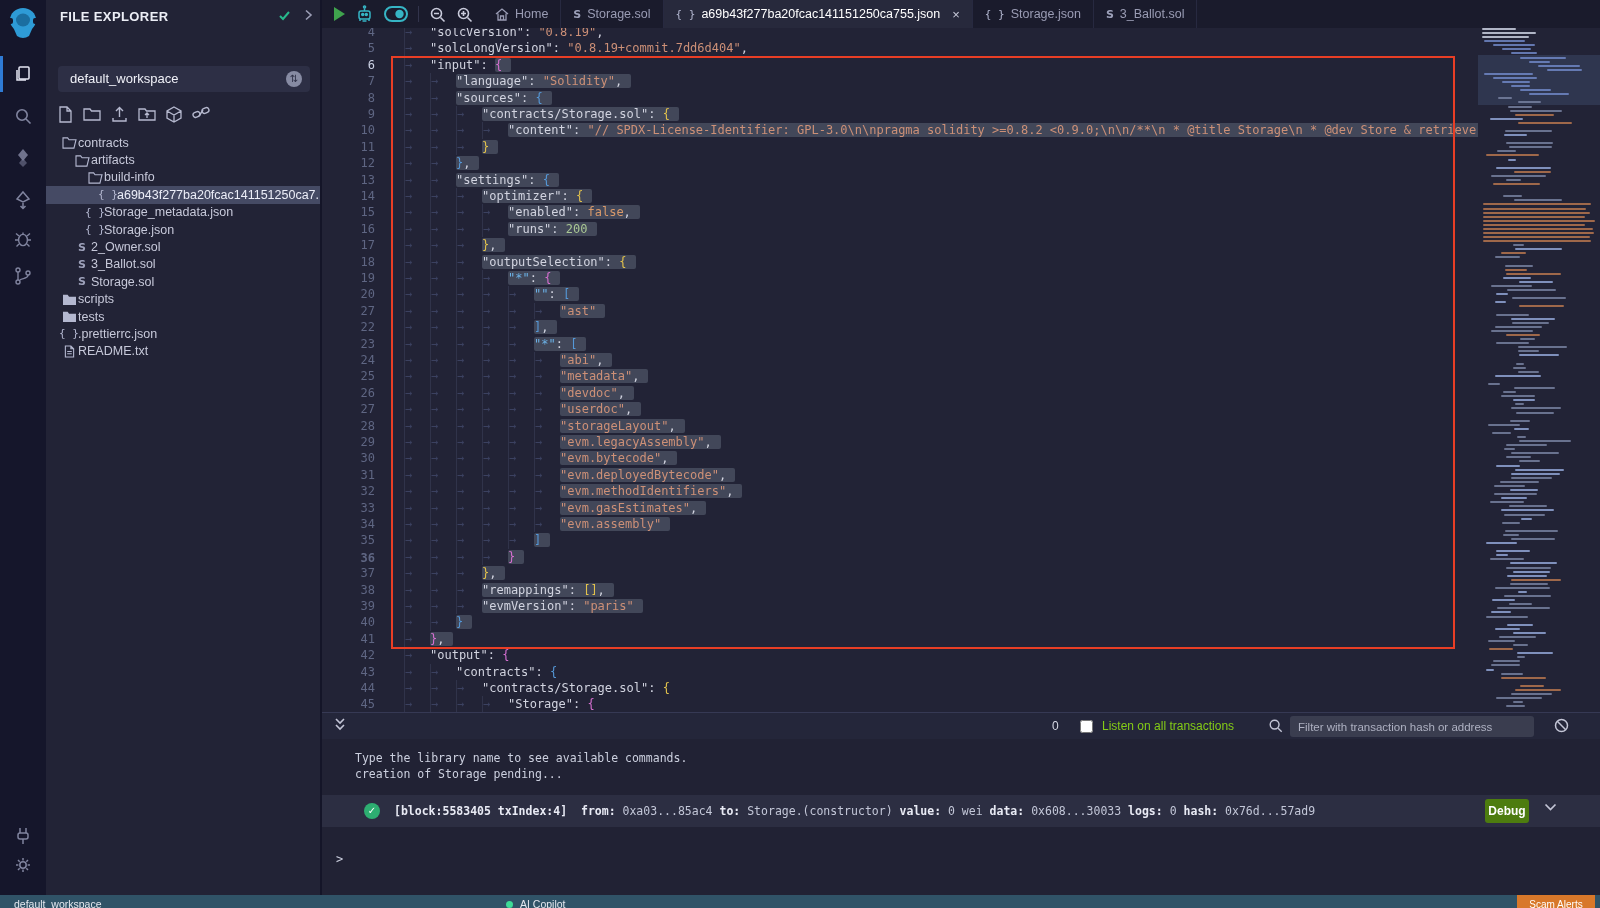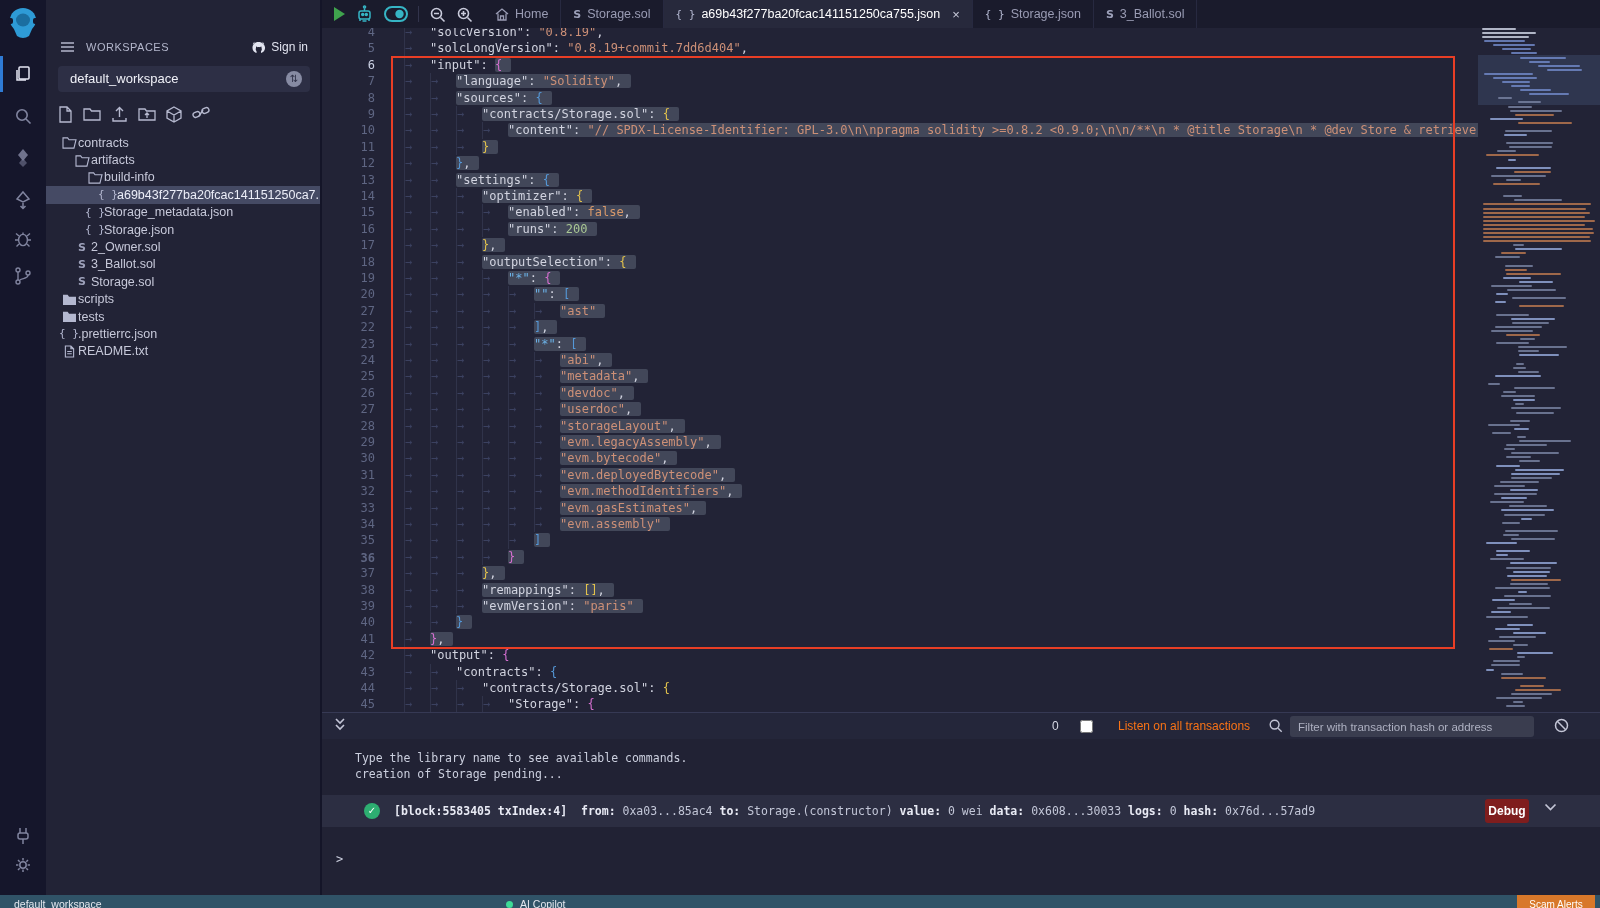--- a/index.html
+++ b/index.html
@@ -59,31 +59,31 @@
   .minimap { position:absolute; right:0; top:0; width:122px; height:684px; background:#222336; }
   .mm-viewport { position:absolute; left:0; top:27px; width:100%; height:50px; background:rgba(125,170,235,.14); }
   .mmline { position:absolute; height:2px; border-radius:1px; opacity:.85;}
 
   
   .terminal { position:absolute; left:0; top:712px; width:100%; height:183px; background:#212234; }
   .term-bar { position:absolute; left:0; top:0; width:100%; height:27px; background:#24263a; border-top:1px solid #363954; }
   .t-dblchev { position:absolute; left:12px; top:4px; color:#c3c5d6; }
   .t-count { position:absolute; left:730px; top:6px; font-size:12px; color:#d6d8e4; }
   .t-cb { position:absolute; left:758px; top:7px; width:13px; height:13px; accent-color:#3a3d4f;}
-  .t-listen { position:absolute; left:796px; top:6px; font-size:12px; color:#f97316; }
+  .t-listen { position:absolute; left:780px; top:6px; font-size:12px; color:#84cc16; }
   .t-search { position:absolute; left:946px; top:5px; color:#c3c5d6;}
   .t-filter { position:absolute; left:968px; top:3px; width:244px; height:21px; background:#3a3d4f; border:none; border-radius:3px; color:#dddfe9; font-size:11.5px; padding:0 8px; outline:none; font-family:"Liberation Sans", sans-serif;}
   .t-filter::placeholder { color:#aeb1c2; }
   .t-block { position:absolute; left:1232px; top:5px; color:#c3c5d6; }
   .term-line { position:absolute; left:33px; font:11.5px/15px "DejaVu Sans Mono", monospace; color:#ccd0df; white-space:pre;text-align:center;}
   .txrow { position:absolute; left:0; top:83px; width:100%; height:32px; background:#2c2e42; }
   .tx-check { position:absolute; left:42px; top:8px; width:16px; height:16px; border-radius:50%; background:#2dae71; color:#fff; font-size:10px; line-height:16px; text-align:center;}
   .tx-text { position:absolute; left:72px; top:9px; font:11.5px "DejaVu Sans Mono", monospace; color:#c3c7d8; white-space:pre;}
   .tx-text b { color:#e8eaf4; }
-  .debug-btn { position:absolute; left:1163px; top:4px; width:44px; height:24px; background:#7f1d1d; color:#fff; font-size:12px; font-weight:bold; border:none; border-radius:3px; font-family:"Liberation Sans", sans-serif;}
+  .debug-btn { position:absolute; left:1163px; top:4px; width:44px; height:24px; background:#4d7c0f; color:#fff; font-size:12px; font-weight:bold; border:none; border-radius:3px; font-family:"Liberation Sans", sans-serif;}
   .tx-chev { position:absolute; left:1222px; top:8px; color:#c3c5d6; }
   .t-prompt { position:absolute; left:14px; top:140px; font:12px "DejaVu Sans Mono", monospace; color:#ccd0df; }
 
   
   .statusbar { position:absolute; left:0; top:895px; width:1600px; height:20px; background:#305367; color:#e3e7ee; font-size:10.5px; z-index:6;}
   .sb-left { position:absolute; left:14px; top:3px; }
   .sb-dot { position:absolute; left:506px; top:6px; width:7px; height:7px; border-radius:50%; background:#3ddc97;}
   .sb-center { position:absolute; left:520px; top:3px; }
   .sb-scam { position:absolute; left:1517px; top:0; width:78px; height:20px; background:#d8782a; color:#fff; font-size:10px; text-align:center; line-height:20px; }
   svg { display:block; }
@@ -151,34 +151,32 @@
     </div>
     <div class="ab-icon" style="top:850px;">
       <svg width="20" height="20" viewBox="0 0 20 20" fill="none" stroke="currentColor" stroke-width="1.5">
           <circle cx="10" cy="10" r="3.2"></circle>
           <path d="M10 3 v2.4 M10 14.6 V17 M3 10 h2.4 M14.6 10 H17 M5 5 l1.7 1.7 M13.3 13.3 L15 15 M15 5 l-1.7 1.7 M6.7 13.3 L5 15"></path>
         </svg>
     </div>
   </div>
 
   <div class="sidepanel">
-    <div class="ws-row">
-      <span class="ws-ham">
-          <svg width="15" height="12" viewBox="0 0 15 12" stroke="currentColor" stroke-width="1.6">
-            <path d="M1 2 h13 M1 6 h13 M1 10 h13"></path>
-          </svg>
-        </span>
-      <span class="ws-label">WORKSPACES</span>
-      <span class="signin">
-        <svg width="15" height="13" viewBox="0 0 16 14" fill="#e2e4f0">
-            <path d="M8 1 C4 1 1.5 3.8 1.5 7.2 c0 2.9 1.9 5 4.4 5.8 v-2 c-.6-.5-.9-1.2-.9-2 0-.5.2-1 .4-1.4 -.1-.4-.2-1.1.1-1.6 .6 0 1.2.4 1.5.7 .4-.1.8-.2 1.3-.2 s.9.1 1.3.2 c.3-.3.9-.7 1.5-.7 .3.5.2 1.2.1 1.6 .3.4.4.9.4 1.4 0 .8-.3 1.5-.9 2 v2 c2.5-.8 4.4-2.9 4.4-5.8 C14.8 3.8 12 1 8 1z"></path>
-            <path d="M2 3 l1.6-1.4 M14 3 l-1.6-1.4" stroke="#e2e4f0" stroke-width="1"></path>
-          </svg>
-        <span>Sign in</span>
-      </span>
+    <div class="sp-header">
+      <span class="sp-title">FILE EXPLORER</span>
+      <span class="sp-check">
+          <svg width="13" height="13" viewBox="0 0 13 13" fill="none" stroke="currentColor" stroke-width="2">
+            <path d="M2 7 l3 3 6-7"></path>
+          </svg>
+        </span>
+      <span class="sp-chev">
+          <svg width="9" height="12" viewBox="0 0 9 12" fill="none" stroke="currentColor" stroke-width="1.6">
+            <path d="M2 1.5 l5 4.5-5 4.5"></path>
+          </svg>
+        </span>
     </div>
     <div class="ws-select">
       <span class="val">default_workspace</span>
       <span class="ws-badge">⇅</span>
     </div>
     <div class="sp-tools">
       <span>
           <svg width="15" height="17" viewBox="0 0 15 17" fill="none" stroke="currentColor" stroke-width="1.3">
             <path d="M2 1 h7 l4 4 v11 H2 z M9 1 v4 h4"></path>
           </svg>

